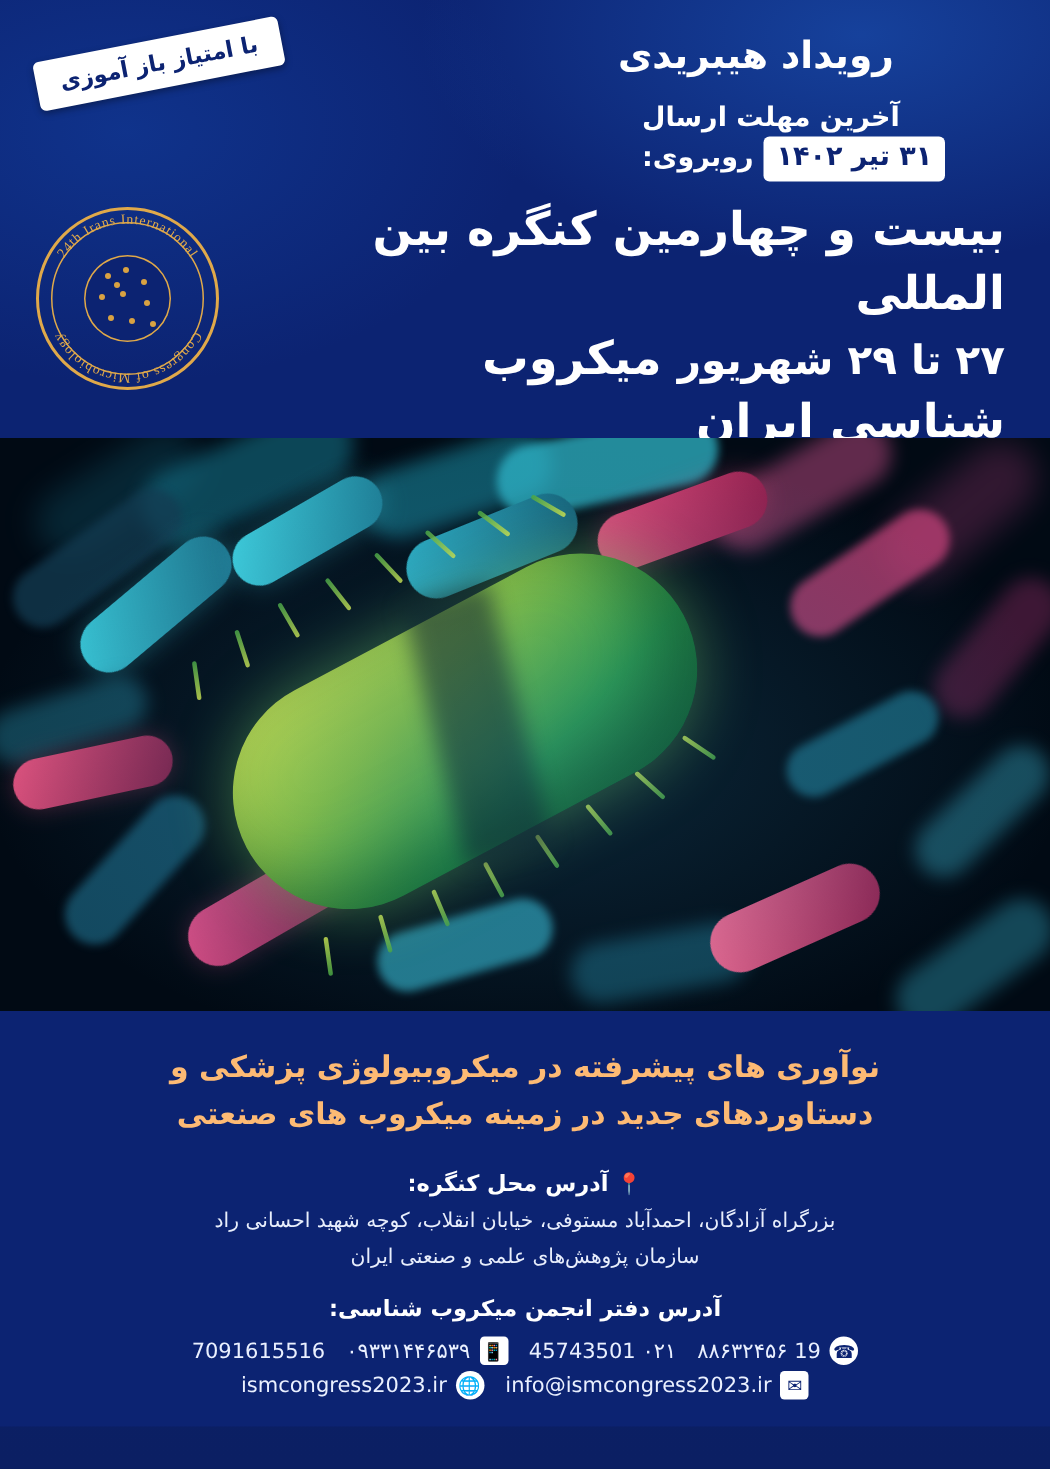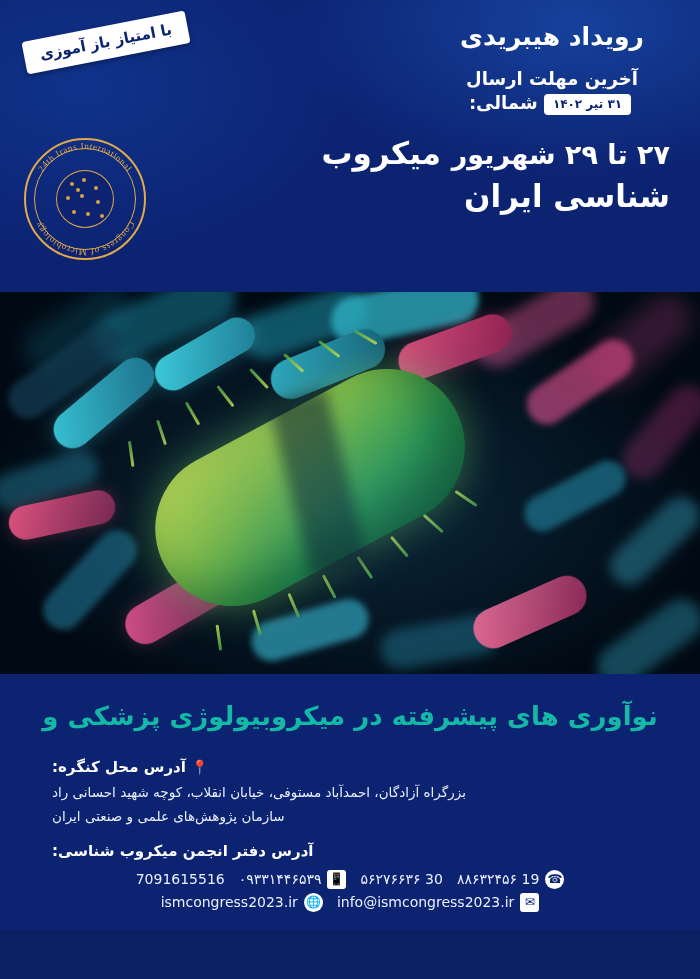--- a/index.html
+++ b/index.html
@@ -42,22 +42,22 @@
     padding:7px 16px 8px 16px;
     border-radius:4px;
     transform:rotate(-11deg);
     box-shadow:0 2px 5px rgba(0,0,0,.35);
     letter-spacing:0;
     white-space:nowrap;
   }
 
   .hybrid{
     position:absolute;
-    top:22px;right:18px;
-    text-align:center;
+    top:22px;right:28px;
+    text-align:left;
     color:#fff;
     width:260px;
   }
   .hybrid .h1{
     font-size:25px;
     font-weight:bold;
     color:#ffffff;
     margin:0 0 8px 0;
     letter-spacing:0;
   }
@@ -66,21 +66,21 @@
     font-weight:bold;
     color:#ffffff;
     line-height:1.35;
     margin:16px;
   }
   .hybrid .badge{
     display:inline-block;
     background:#ffffff;
     color:#0c2372;
     font-weight:bold;
-    font-size:12px;
+    font-size:18px;
     border-radius:4px;
     padding:2px 9px 3px 9px;
     margin-right:4px;
     vertical-align:middle;
   }
 
   .seal{
     position:absolute;
     left:24px;top:138px;
     width:122px;height:122px;
@@ -192,24 +192,24 @@
   
   .slogan{
     position:relative;
     background:#0c2372;
     padding:22px 40px 18px 40px;
     text-align:center;
     color:#fff;
   }
   .slogan p{
     margin:0;
-    font-size:26px;
+    font-size:20px;
     font-weight:bold;
     line-height:1.55;
-    color:#14b8a6;
+    color:#fdba74;
   }
 
   
   .footer{
     position:relative;
     background:#0c2372;
     padding:4px 0 14px 0;
     color:#fff;
   }
   .logos{
@@ -230,22 +230,22 @@
     content:"";position:absolute;left:50%;top:50%;
     transform:translate(-50%,-50%);
     width:26px;height:26px;border-radius:50%;
     border:2px solid #fff;
   }
   .logo .name{font-size:14px;font-weight:bold;letter-spacing:.5px;}
   .logo.left{left:24px;}
   .logo.right{right:24px;}
 
   .addr{
-    text-align:left;
-    padding:0 52px;
+    text-align:center;
+    padding:0 114px;
   }
   .addr .head{
     font-size:15px;font-weight:bold;color:#ffffff;margin:0 0 5px 0;
   }
   .addr .head .pin{color:#fff;font-size:14px;}
   .addr .line{
     font-size:13.5px;line-height:1.75;color:#e8eefc;margin:0;
   }
   .addr .gap{height:13px;}
 
@@ -275,21 +275,21 @@
   <div class="top">
 
     <div class="ribbon">با امتیاز باز آموزی</div>
 
     <div class="hybrid">
       <div class="h1">رویداد هیبریدی</div>
       <div class="h2">
         <div>آخرین مهلت ارسال</div>
         <div>
           <span class="badge">۳۱ تیر ۱۴۰۲</span>
-          <span>شمالی:</span>
+          <span>روبروی:</span>
         </div>
       </div>
     </div>
 
     <div class="seal">
       <div class="ring"></div>
       <div class="ring2"></div>
       <svg width="122" height="122" viewBox="0 0 122 122">
         <defs>
           <path id="arcTop" d="M 11,61 A 50,50 0 0 1 111,61"></path>
@@ -306,20 +306,21 @@
         <span class="dot" style="left:24px;top:24px"></span>
         <span class="dot" style="left:40px;top:30px"></span>
         <span class="dot" style="left:16px;top:40px"></span>
         <span class="dot" style="left:30px;top:42px"></span>
         <span class="dot" style="left:44px;top:44px"></span>
         <span class="dot" style="left:20px;top:18px"></span>
       </div>
     </div>
 
     <div class="titlewrap">
+      <div class="t1">بیست و چهارمین کنگره بین المللی</div>
       <div class="t1">
         <span class="dates">۲۷ تا ۲۹ شهریور</span>
         <span>میکروب شناسی ایران</span>
       </div>
 
     </div>
   </div>
 
   <div class="hero">
 
@@ -370,20 +371,21 @@
         <i style="left:82%;bottom:10px;top:auto;transform:rotate(-28deg)"></i>
       </div>
       <div class="body">
         <div class="notch"></div>
       </div>
     </div>
   </div>
 
   <div class="slogan">
     <p>نوآوری های پیشرفته در میکروبیولوژی پزشکی و</p>
+    <p>دستاوردهای جدید در زمینه میکروب های صنعتی</p>
   </div>
 
   <div class="footer">
 
     <div class="logos">
     </div>
 
     <div class="addr">
       <p class="head">
         <span class="pin">📍</span>
@@ -397,21 +399,21 @@
       <p class="head">آدرس دفتر انجمن میکروب شناسی:</p>
     </div>
 
     <div class="contacts">
       <div class="crow">
         <span class="chip">
           <span class="ic circle">☎</span>
           <span>19 ۸۸۶۳۲۴۵۶</span>
         </span>
         <span class="chip">
-          <span>30 ۵۶۲۷۶۶۳۶</span>
+          <span>۰۲۱ 45743501</span>
         </span>
         <span class="chip">
           <span class="ic">📱</span>
           <span>۰۹۳۳۱۴۴۶۵۳۹</span>
         </span>
         <span class="chip">
           <span>7091615516</span>
         </span>
       </div>
       <div class="crow">

